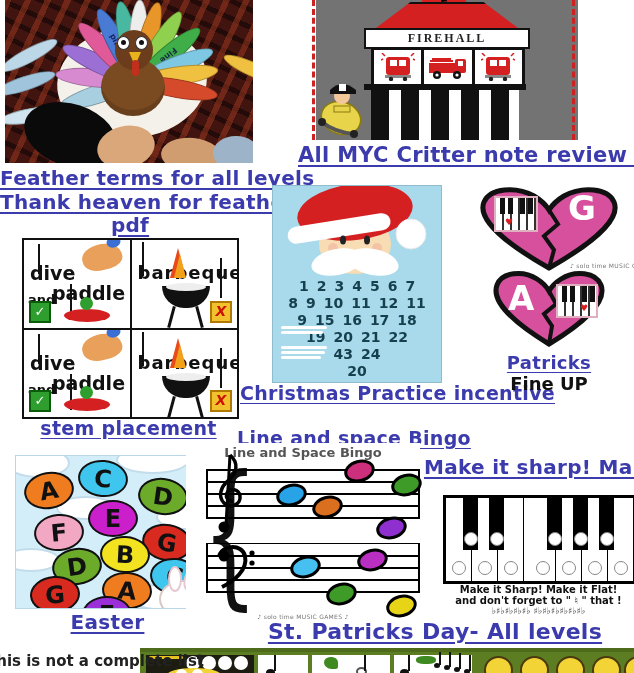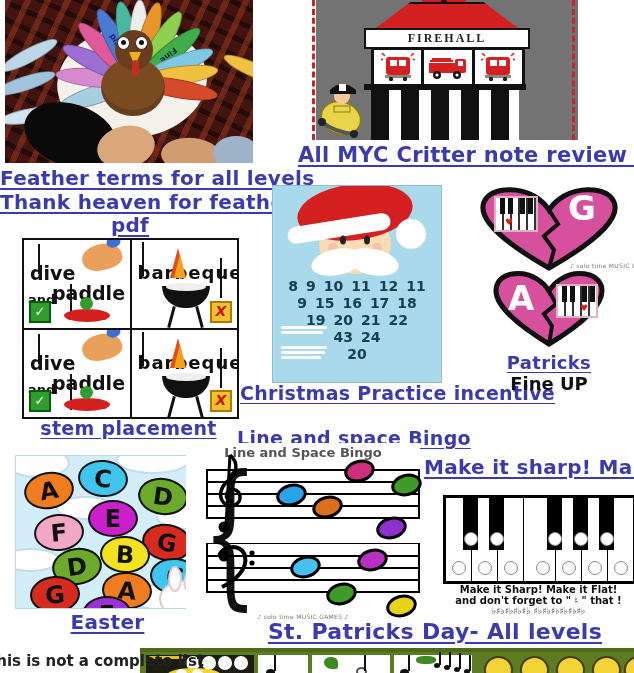--- a/index.html
+++ b/index.html
@@ -298,20 +298,21 @@
         <circle cx="132" cy="52" r="15" fill="#fff" stroke="#e8e8e8"></circle>
         <ellipse cx="64" cy="58" rx="3" ry="4.5" fill="#222"></ellipse>
         <ellipse cx="88" cy="58" rx="3" ry="4.5" fill="#222"></ellipse>
         <circle cx="54" cy="66" r="5" fill="#f2b8a0" opacity=".7"></circle>
           <circle cx="98" cy="66" r="5" fill="#f2b8a0" opacity=".7"></circle>
         <ellipse cx="58" cy="80" rx="26" ry="13" fill="#fff" transform="rotate(-12 58 80)"></ellipse>
         <ellipse cx="94" cy="80" rx="26" ry="13" fill="#fff" transform="rotate(12 94 80)"></ellipse>
       </svg>
     </div>
     <div id="cal-rows">
+        <div class="cal-row"><span>1</span><span>2</span><span>3</span><span>4</span><span>5</span><span>6</span><span>7</span></div>
         <div class="cal-row"><span>8</span><span>9</span><span>10</span><span>11</span><span>12</span><span>11</span></div>
         <div class="cal-row"><span>9</span><span>15</span><span>16</span><span>17</span><span>18</span></div>
         <div class="cal-row"><span>19</span><span>20</span><span>21</span><span>22</span></div>
         <div class="cal-row"><span>43</span><span>24</span></div>
         <div class="cal-row"><span>20</span></div>
       </div>
     <div class="tiny-white" style="left:8px;top:140px;width:46px;"></div>
     <div class="tiny-white" style="left:8px;top:145px;width:42px;"></div>
     <div class="tiny-white" style="left:8px;top:160px;width:46px;"></div>
     <div class="tiny-white" style="left:8px;top:165px;width:44px;"></div>

